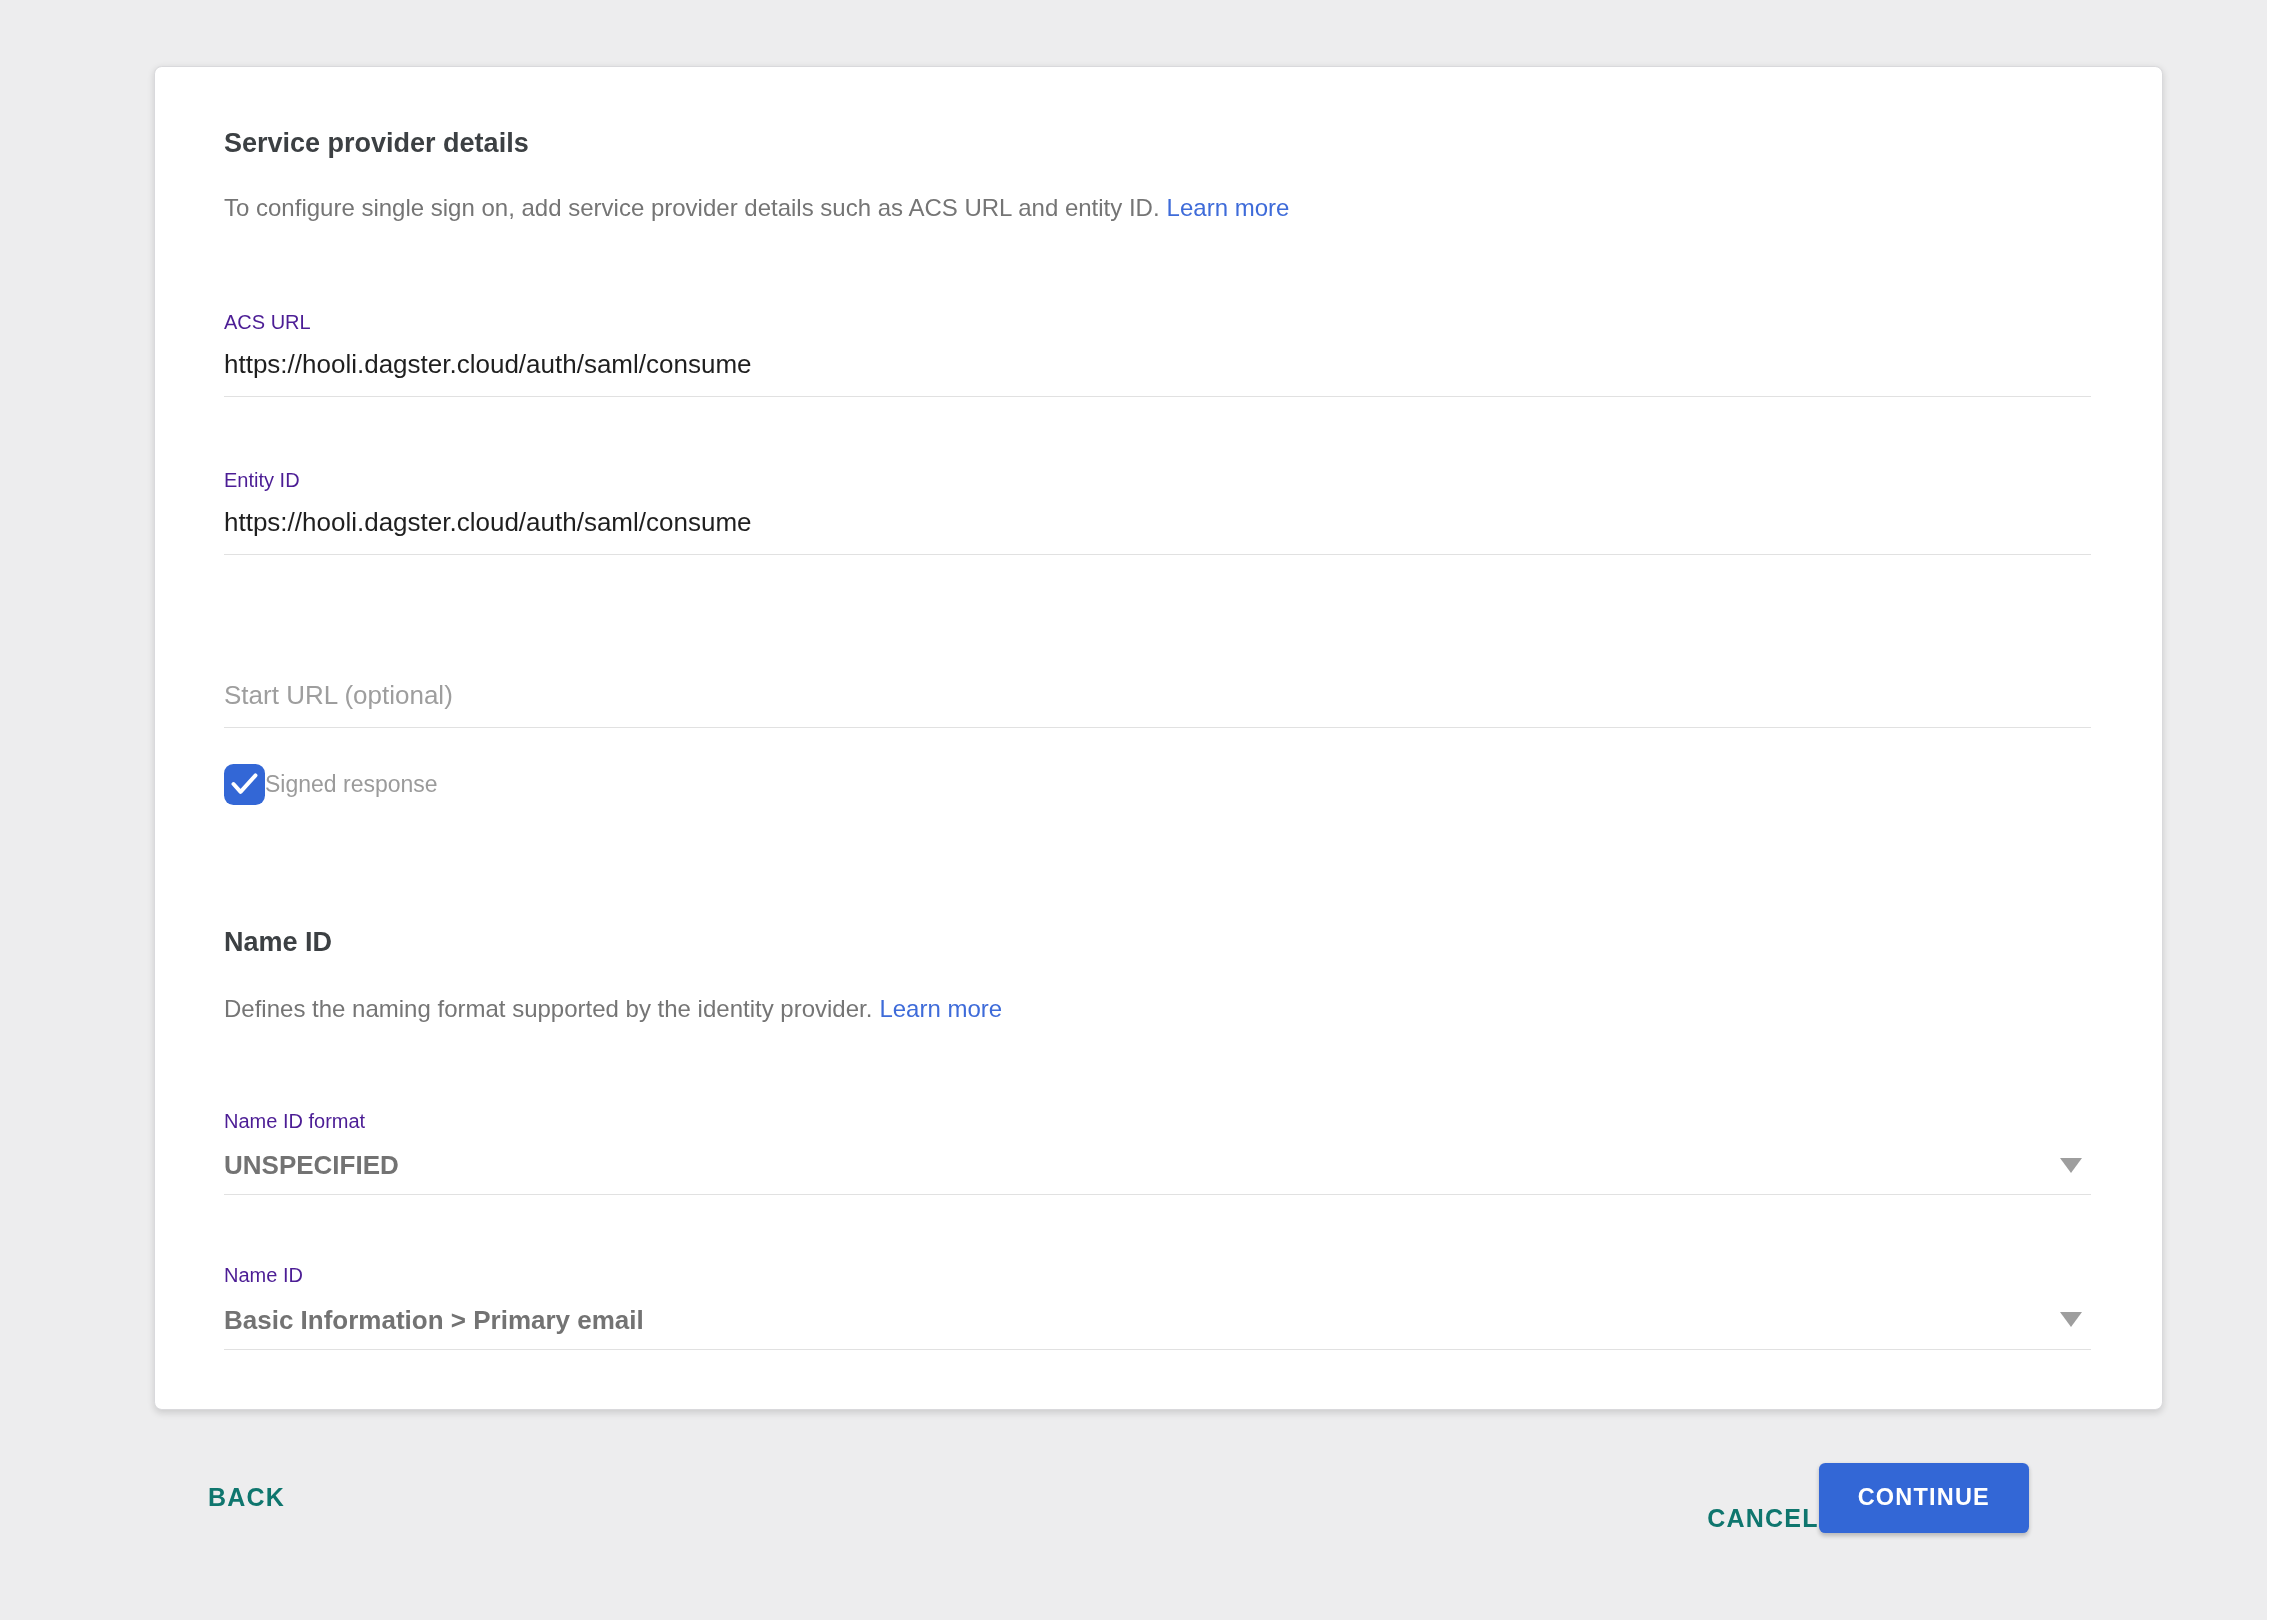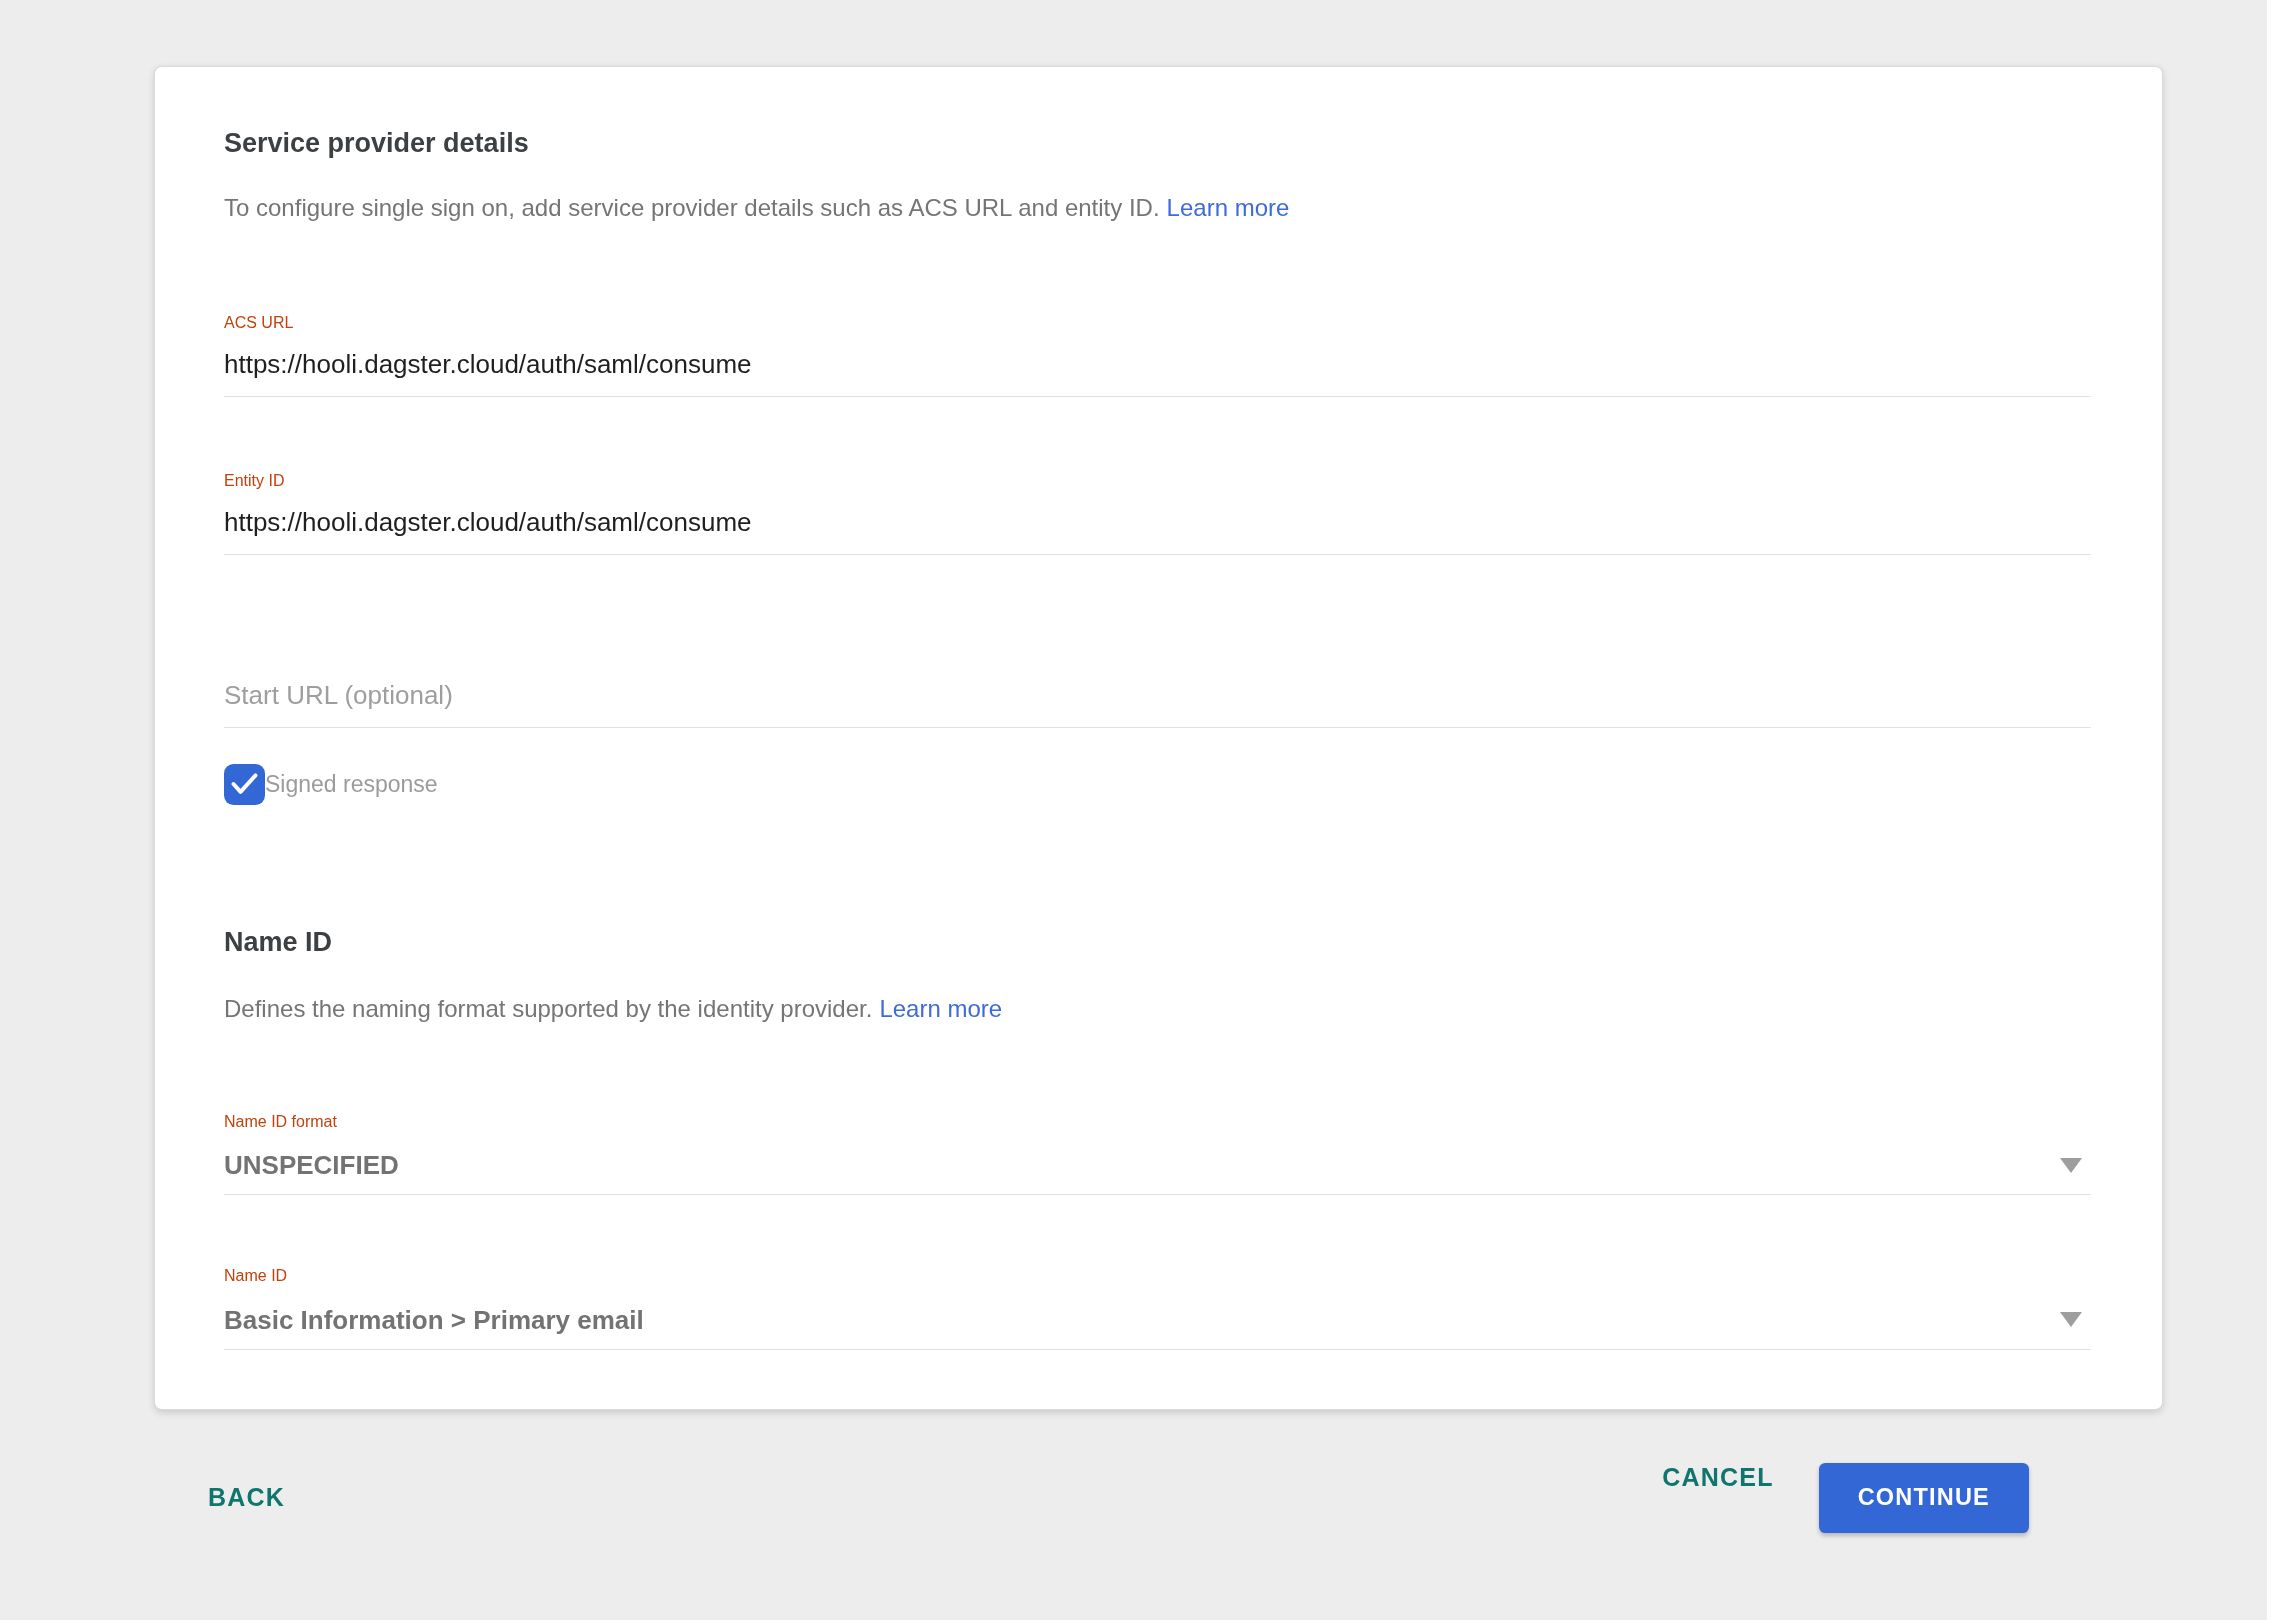--- a/index.html
+++ b/index.html
@@ -31,22 +31,22 @@
     color:#757575;
   }
   .link { color:#3e6bd9; text-decoration:none; cursor:pointer;margin-top:8px; }
   .link.spaced { margin-left:7px; }
 
   .field-group.first { margin-top:88px; }
   .field-group.second { margin-top:72px; }
   .field-group.start { margin-top:110px; }
 
   .field-label {
-    font-size:16px; line-height:23.5px;
-    color:#c2410c;
+    font-size:20px; line-height:23.5px;
+    color:#4c1d95;
   }
   .field-input {
     display:block; width:100%;
     box-sizing:border-box;
     border:none; outline:none; background:transparent;
     border-bottom:1.6px solid #e1e1e1;
     font-family:"Liberation Sans", sans-serif;
     font-size:26px; line-height:35px;
     color:#1f1f1f;
     padding:12.5px 0 14px 0;
@@ -95,21 +95,21 @@
     left:208px; right:238px; top:1462px; height:71px;
     display:flex; align-items:center; justify-content:space-between;
   }
   .text-btn {
     background:none; border:none; padding:0;
     font-family:"Liberation Sans", sans-serif;
     font-size:25px; font-weight:bold;
     letter-spacing:1.2px;
     color:#0f766e; cursor:pointer;
   }
-  .right-actions { display:flex; align-items:flex-start; gap:45px; }
+  .right-actions { display:flex; align-items:flex-end; }
   .primary-btn {
     height:70px; padding:0 39px;
     background:#3367d6; color:#ffffff;
     border:none; border-radius:6.3px;
     font-family:"Liberation Sans", sans-serif;
     font-size:23.5px; font-weight:bold; letter-spacing:1.2px;
     box-shadow:0 2.4px 4.7px rgba(0,0,0,0.22);
     cursor:pointer;
   }
 </style>

